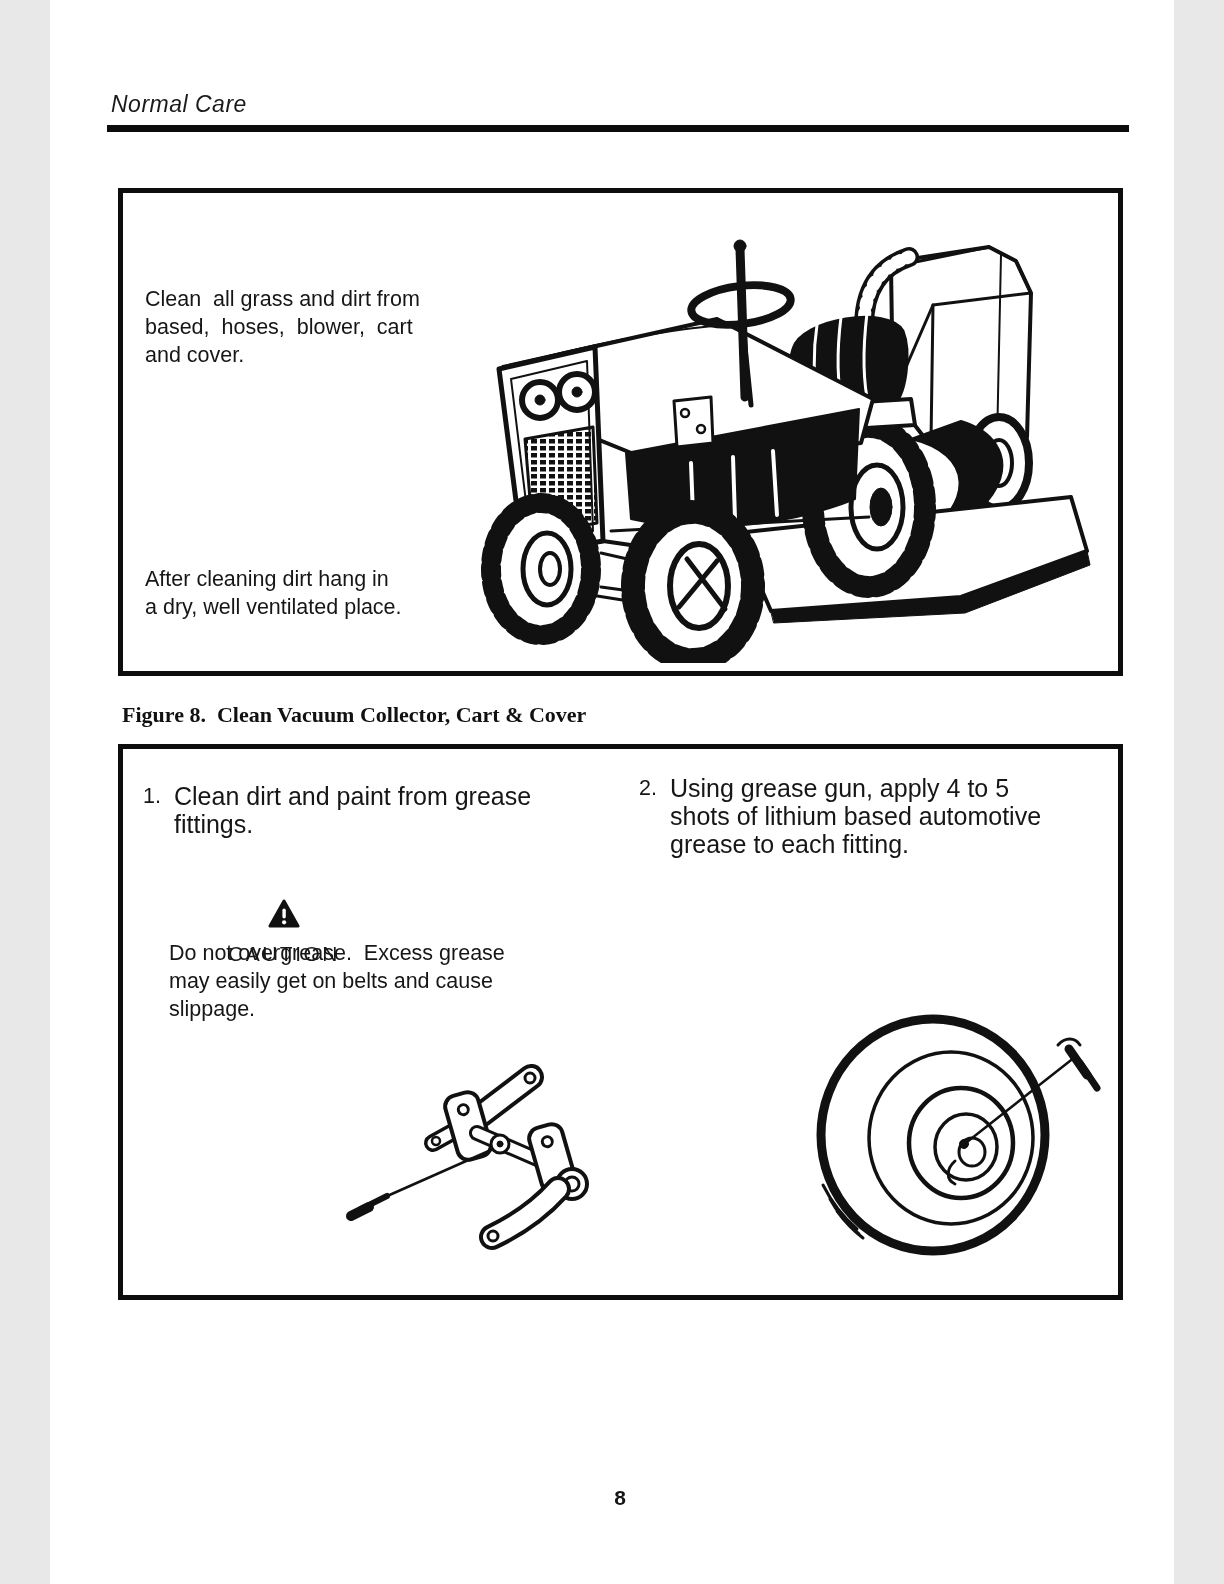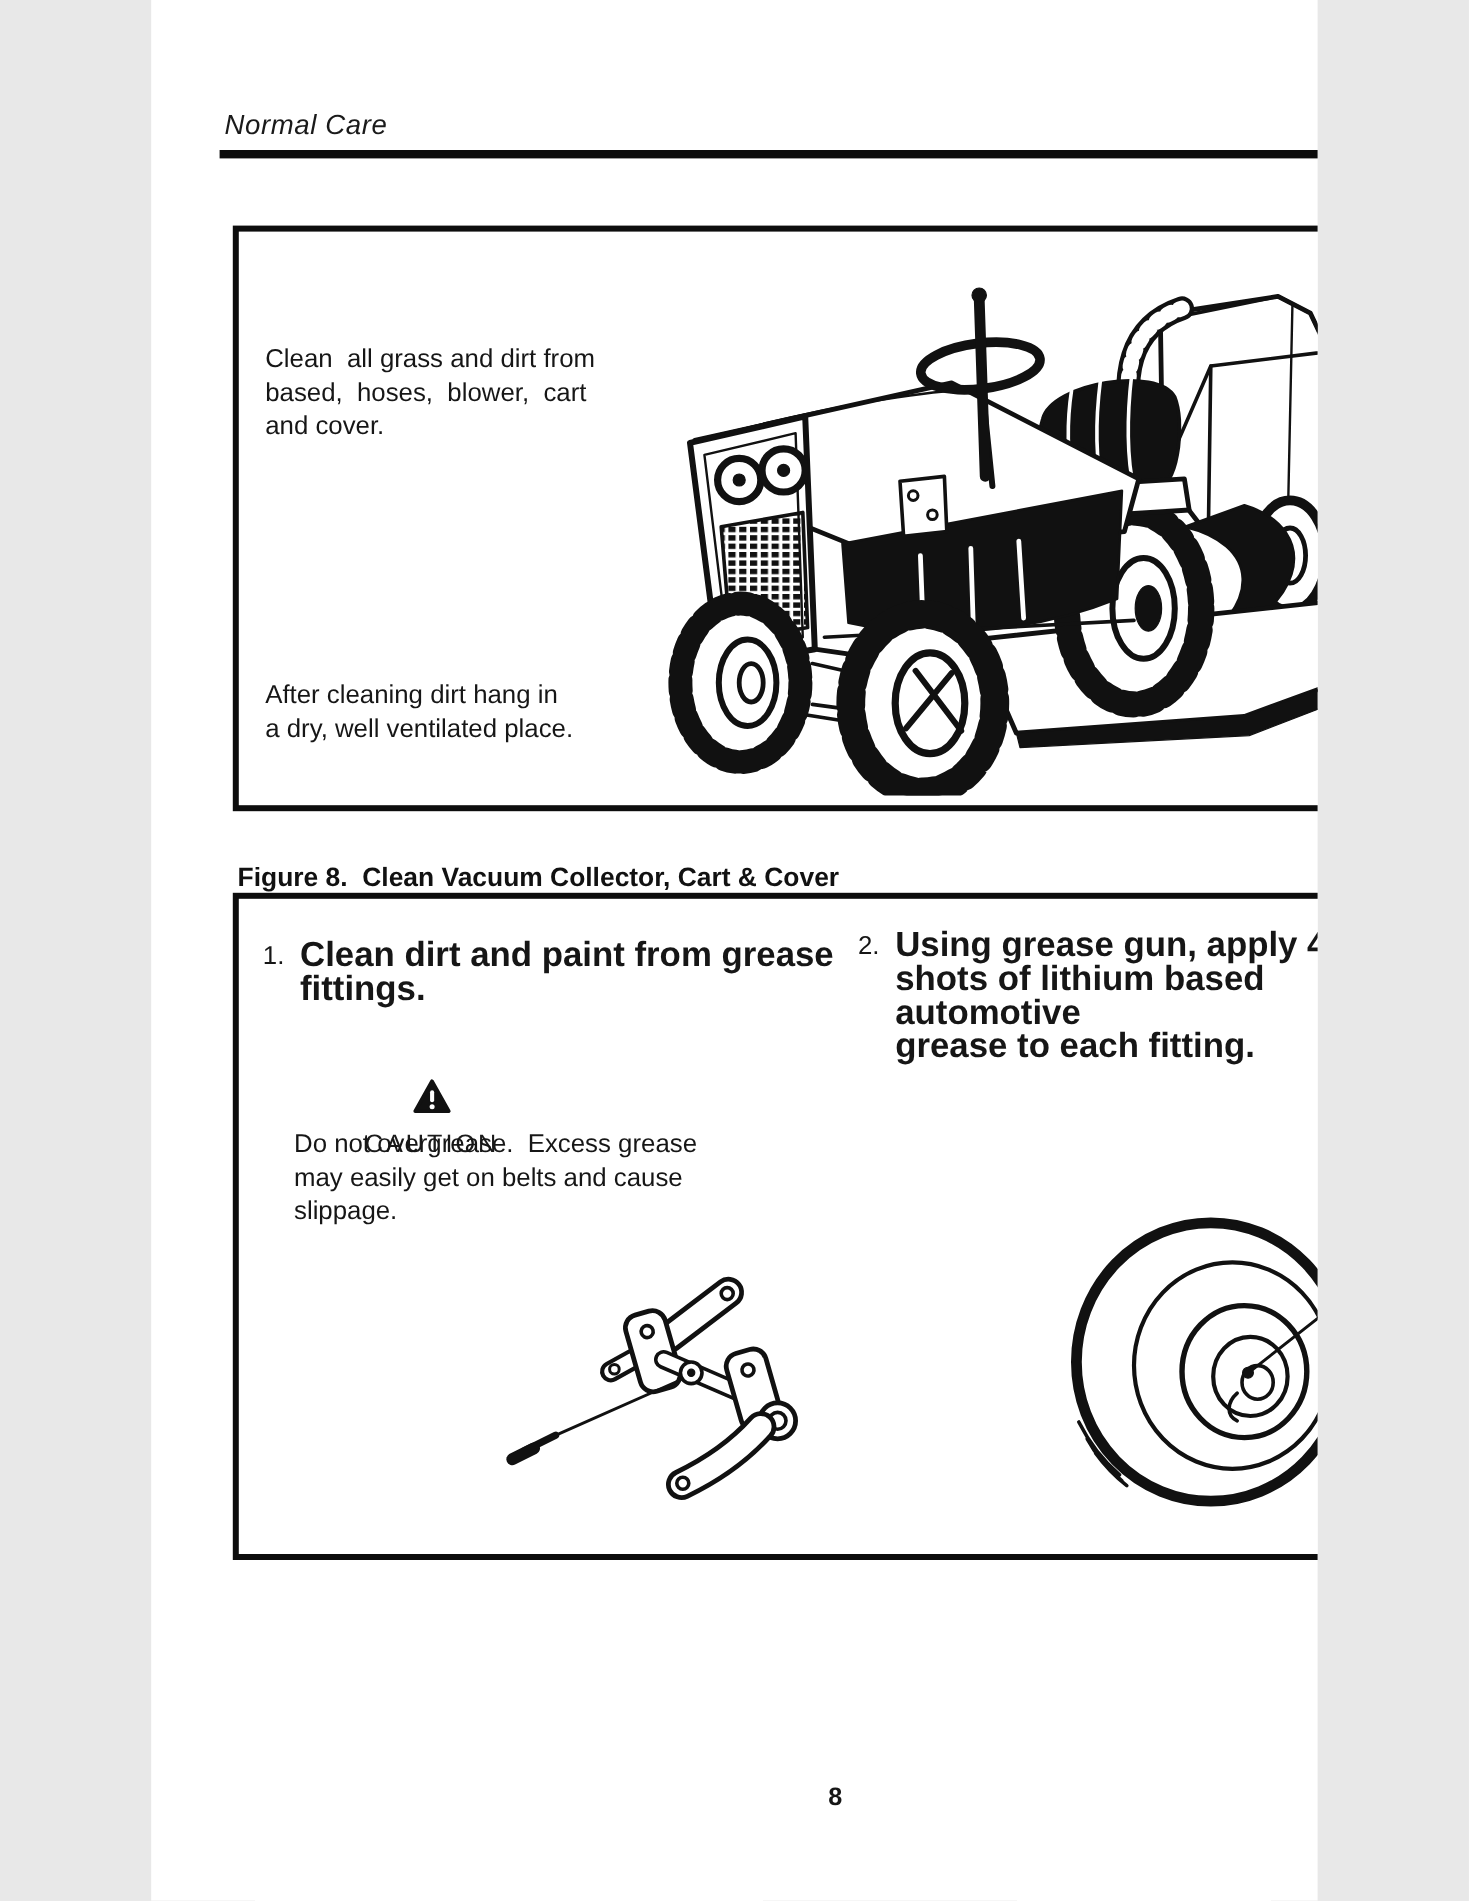--- a/index.html
+++ b/index.html
@@ -1,17 +1,17 @@
 <!DOCTYPE html>
 <html><head>
 <meta charset="utf-8">
 <style>
   html,body { margin:0; padding:0; background:#e8e8e8; }
   .page {
-    position:relative; width:972px; height:1584px; margin:0 auto;
+    position:relative; width:1124px; height:1584px; margin:0 auto;
     background:#ffffff; overflow:hidden;
     font-family:"Liberation Sans", sans-serif; color:#161616;
     -webkit-font-smoothing:antialiased;
   }
   .running-header {
     position:absolute; left:61px; top:91px;
     font-style:italic; font-size:23px; letter-spacing:.5px; color:#1a1a1a;
   }
   .header-rule {
     position:absolute; left:57px; top:125px; width:1022px; height:7px;
@@ -24,27 +24,27 @@
   .box1 { top:188px; height:488px; }
   .box2 { top:744px; height:556px; }
   .body-text { font-size:21.5px; line-height:28px; white-space:pre-wrap; }
   .fig8-text1 { position:absolute; left:22px; top:92px; width:330px; }
   .fig8-text2 { position:absolute; left:22px; top:372px; width:340px; }
   .tractor { position:absolute; left:318px; top:8px; }
   .caption {
     position:absolute; left:72px; font-weight:bold; font-size:22px;
     white-space:pre-wrap; color:#111;
   }
-  .cap1 { top:718px; }
+  .cap1 { top:702px;font-family:Liberation Serif, serif; }
   .cap2 { top:1310px; }
   .step { position:absolute; display:flex; }
   .step1 { left:20px; top:33px; }
   .step2 { left:516px; top:25px; }
   .stepnum { width:31px; flex:none; font-size:21.5px; line-height:28px; }
-  .steptext { white-space:pre-wrap; font-size:29px; line-height:28px;font-weight:bold; }
+  .steptext { white-space:pre-wrap; font-size:25px; line-height:28px; }
   .caution-head {
     position:absolute; left:105px; top:150px;
     display:flex; align-items:center; gap:13px;flex-direction:column;
   }
   .caution-label { font-size:21px; letter-spacing:2.5px; color:#1a1a1a; }
   .caution-body { position:absolute; left:46px; top:190px; width:345px; }
   .crossshaft { position:absolute; left:216px; top:288px; }
   .wheel { position:absolute; left:652px; top:244px; }
   .page-number {
     position:absolute; left:540px; top:1486px; width:60px;

